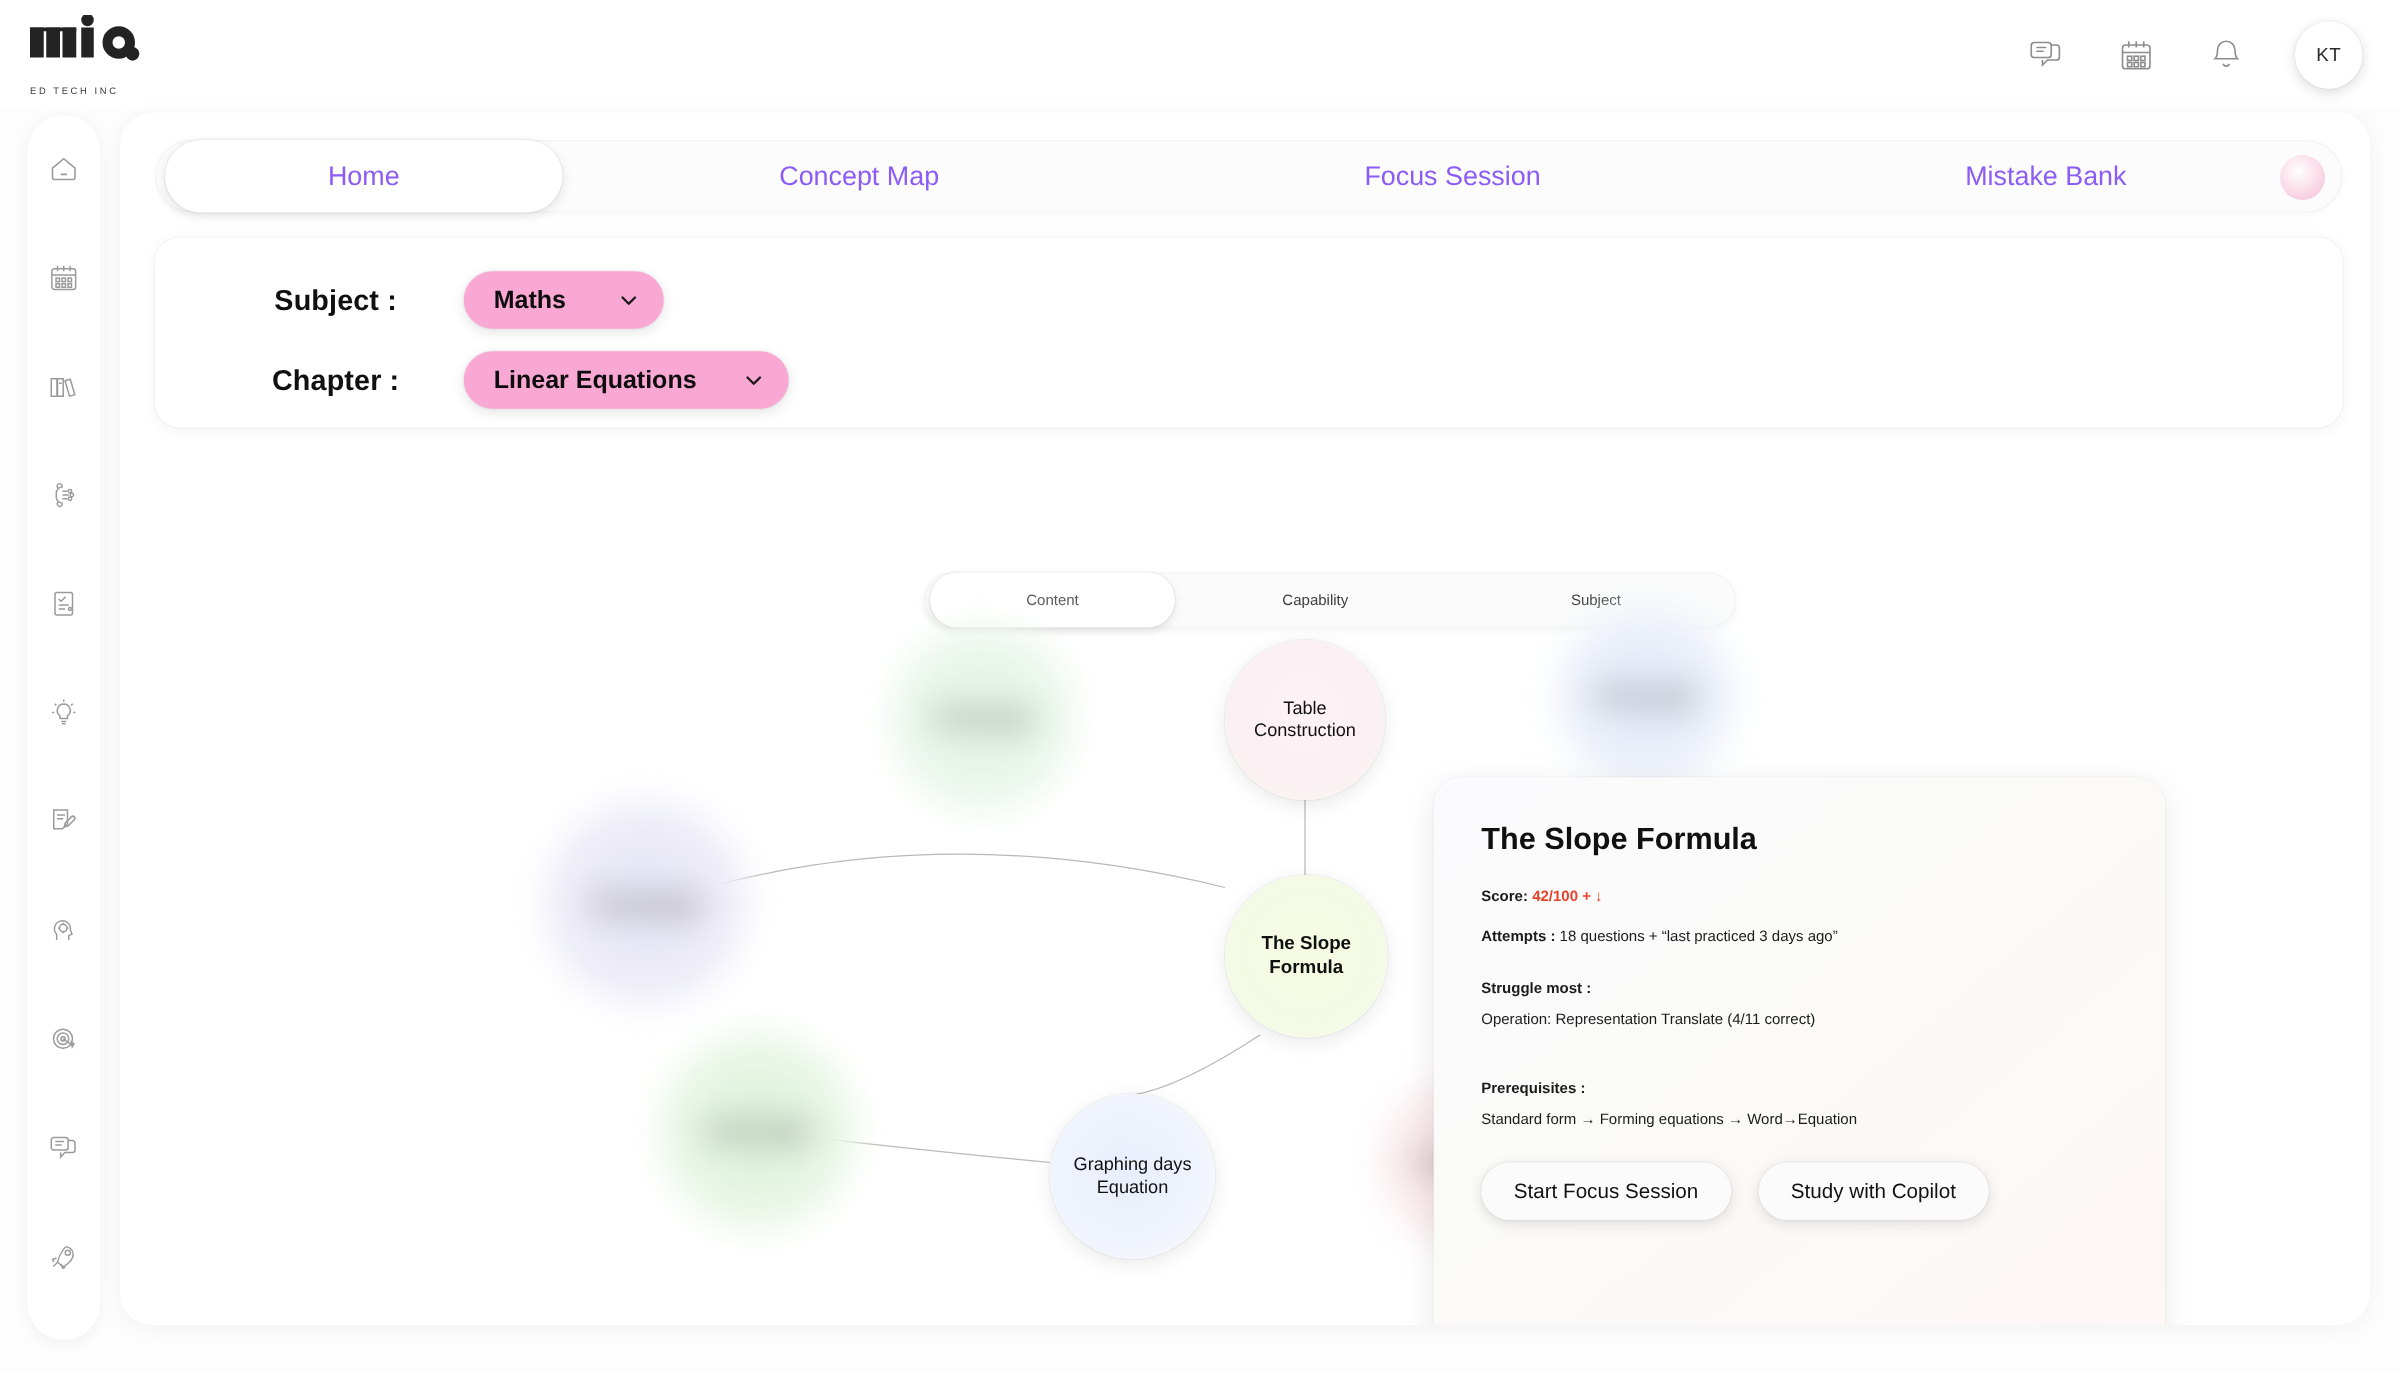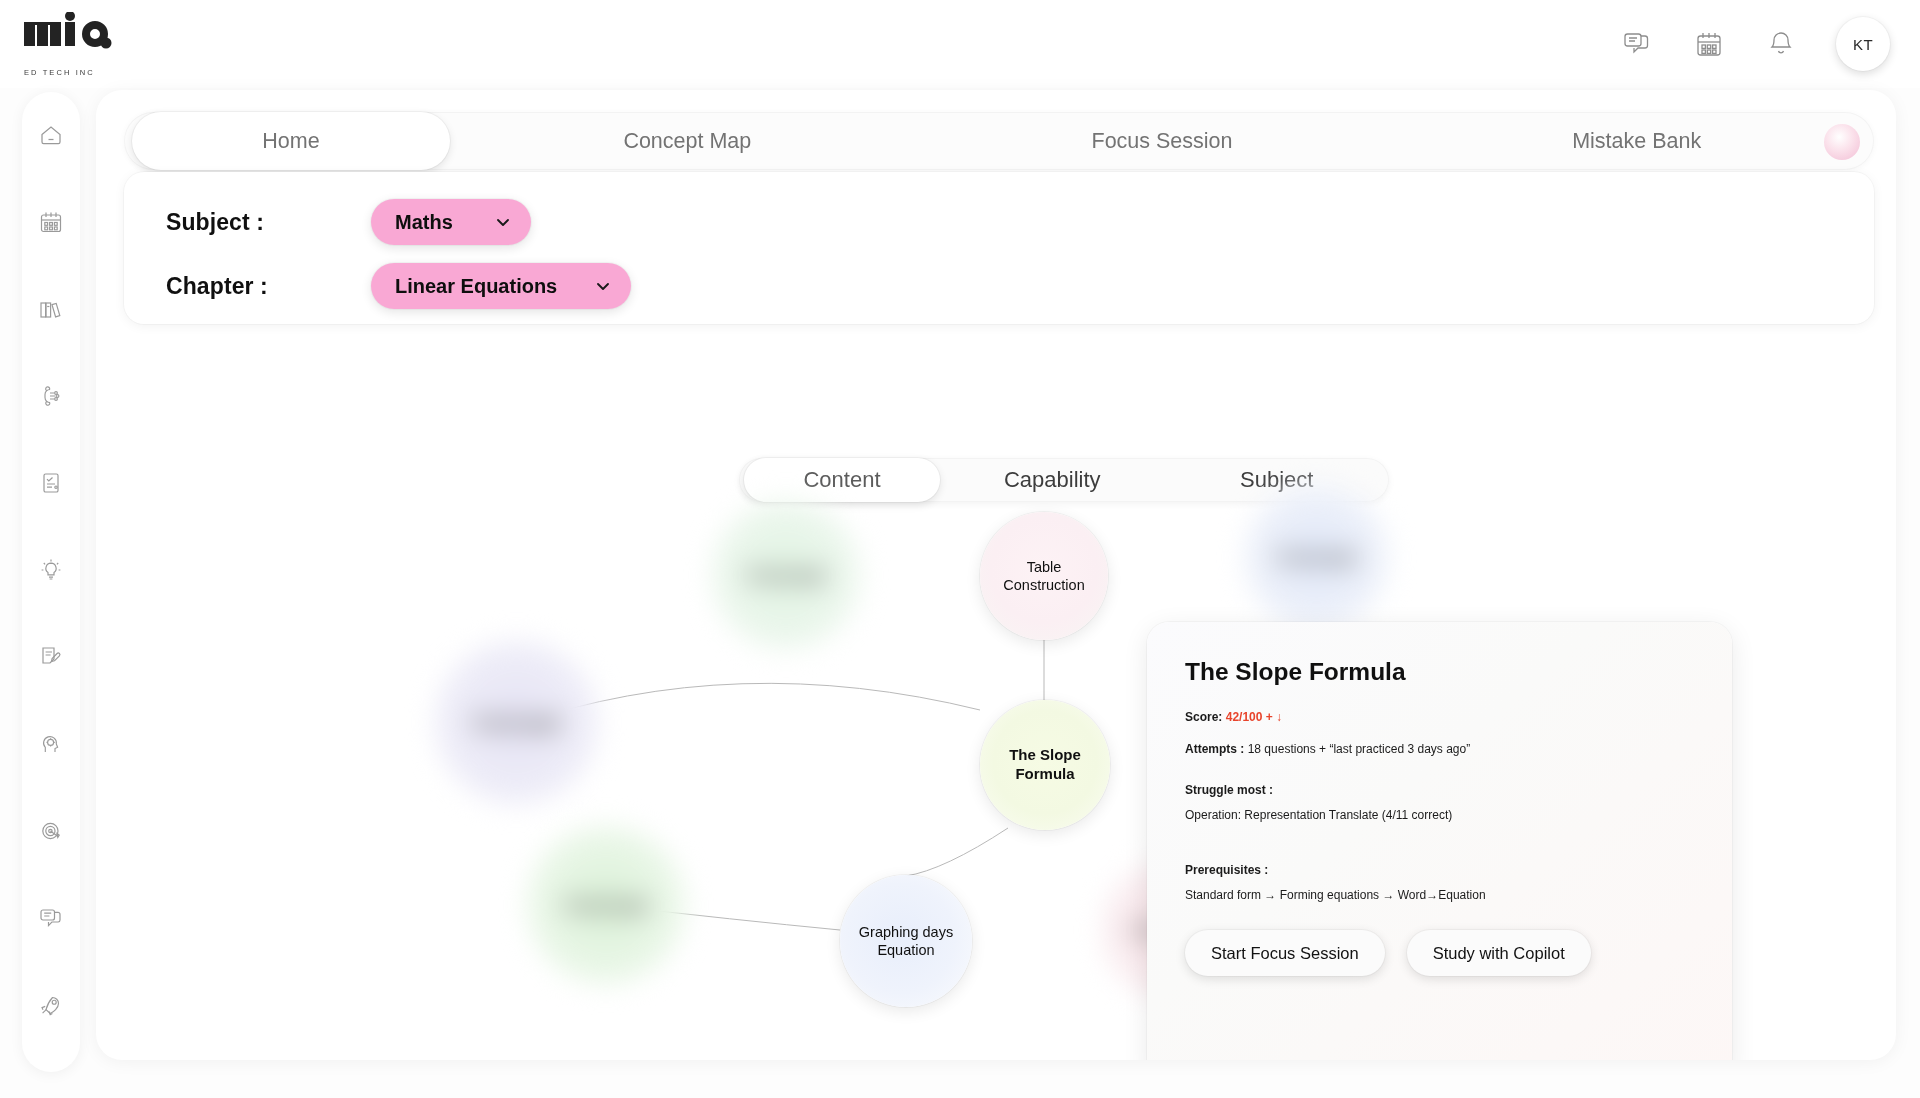--- a/index.html
+++ b/index.html
@@ -67,40 +67,41 @@
 
   
   .navbar {
     position: absolute; left: 28px; top: 22px; width: 1750px; height: 58px;
     background: #fcfcfc; border-radius: 29px;
     box-shadow: inset 0 0 0 1px rgba(0,0,0,.035), 0 1px 6px rgba(0,0,0,.035);
     display: flex; align-items: center;
   }
   .nav-tab {
     flex: 1; height: 58px; display: flex; align-items: center; justify-content: center;
-    font-size: 21.5px; color: #737373; cursor: pointer; position: relative;
+    font-size: 21.5px; color: #8b5cf6; cursor: pointer; position: relative;
   }
   .nav-tab.active {
     background: #ffffff; border-radius: 29px; margin-left: 8px;
     box-shadow: 0 3px 9px rgba(0,0,0,.10), 0 0 0 1px rgba(0,0,0,.04);
     flex: 0 0 318px;
   }
   .nav-orb {
     position: absolute; right: 14px; top: 12px; width: 36px; height: 36px;
     border-radius: 50%;
     background: radial-gradient(circle at 42% 36%, #ffffff 0%, #fbe3ec 42%, #f2bdd4 100%);
     cursor: pointer;
   }
 
   
   .selector-card {
-    position: absolute; left: 28px; top: 82px; width: 1750px; height: 152px;
+    position: absolute; left: 28px; top: 100px; width: 1750px; height: 152px;
     background: #ffffff; border-radius: 20px;
     box-shadow: 0 2px 12px rgba(0,0,0,.055), 0 0 0 1px rgba(0,0,0,.028);
     padding: 24px 0 0 42px;
+    text-align: center;
   }
   .sel-row { display: flex; align-items: center; height: 52px; margin-bottom: 12px; }
   .sel-label {
     width: 205px; font-size: 23px; font-weight: 700; color: #101010; letter-spacing: .1px;
   }
   .dropdown {
     height: 46px; border-radius: 23px; background: #f9a8d4;
     box-shadow: 0 3px 11px rgba(0,0,0,.11), 0 0 0 1px rgba(0,0,0,.03);
     display: flex; align-items: center; justify-content: space-between;
     padding: 0 18px 0 24px; cursor: pointer; min-width: 160px; gap: 14px;
@@ -110,21 +111,21 @@
 
   
   .segbar {
     position: absolute; left: 643px; top: 368px; width: 650px; height: 44px;
     background: #fbfbfb; border-radius: 22px;
     box-shadow: inset 0 0 0 1px rgba(0,0,0,.03), 0 2px 7px rgba(0,0,0,.05);
     display: flex; align-items: center;
   }
   .seg {
     flex: 1; height: 44px; display: flex; align-items: center; justify-content: center;
-    font-size: 22px; color: #3d3d3d; cursor: pointer; text-align: right;
+    font-size: 12px; color: #3d3d3d; cursor: pointer; text-align: right;
   }
   .seg.active {
     background: #fff; border-radius: 22px; margin-left: 5px;
     box-shadow: 0 3px 8px rgba(0,0,0,.10), 0 0 0 1px rgba(0,0,0,.04);
     color: #5c5c5c; flex: 0 0 196px;
   }
 
   
   .map { position: absolute; left: 0; top: 420px; width: 1800px; height: 550px; }
   .map svg.links { position: absolute; left: 0; top: 0; width: 1800px; height: 550px; }

